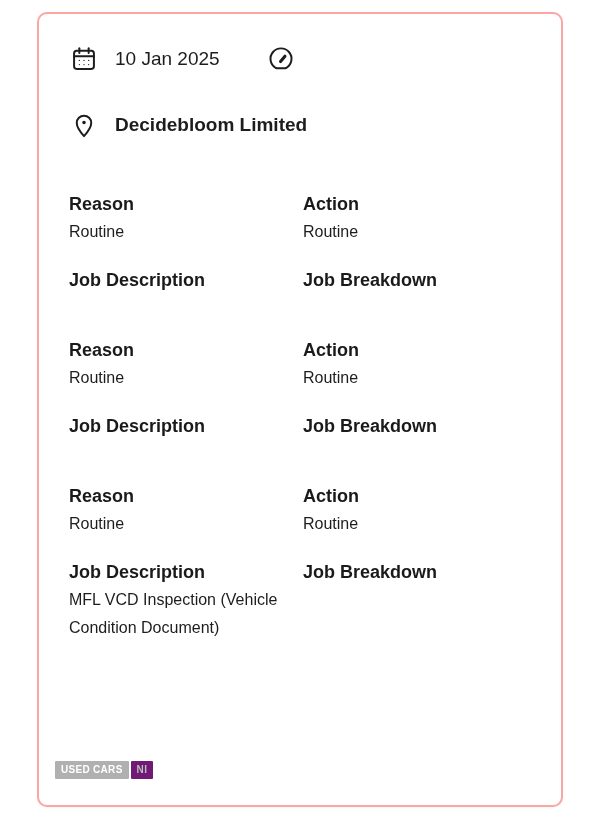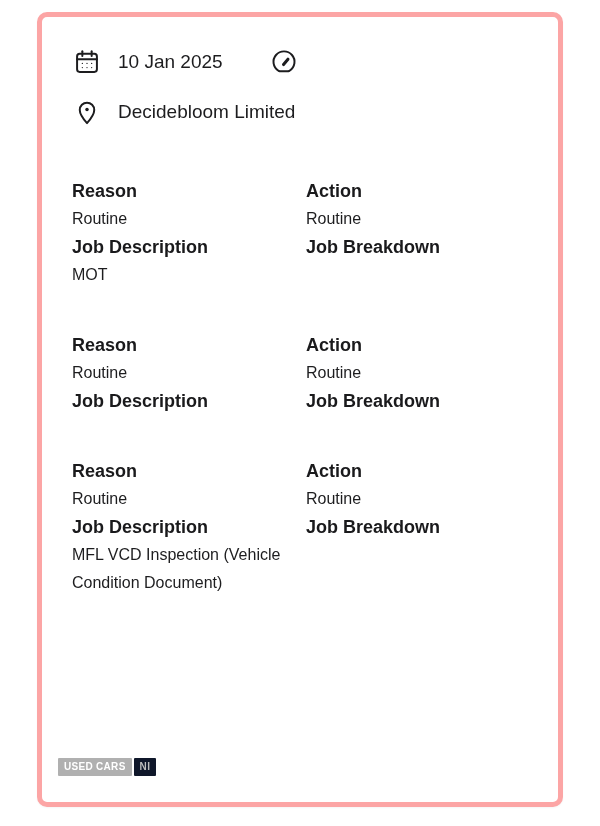--- a/index.html
+++ b/index.html
@@ -10,33 +10,33 @@
     font-family: "Liberation Sans", "DejaVu Sans", sans-serif;
     color: #1d1d1f;
     -webkit-font-smoothing: antialiased;
   }
   .card {
     position: relative;
     width: 526px;
     height: 795px;
     margin: 12px auto 0 auto;
     background: #ffffff;
-    border: 5px solid #fca5a5;
+    border: 2px solid #fca5a5;
     border-radius: 10px;
     box-shadow: 0 1px 2px rgba(0,0,0,0.04);
     padding: 30px 30px 24px 30px;
     overflow: hidden;
   }
   
   .header { margin-bottom: 50px; }
   .hrow {
     display: flex;
     align-items: center;
   }
-  .hrow + .hrow { margin-top: 20px; }
+  .hrow + .hrow { margin-top: 36px; font-weight: bold; }
   .hgroup {
     display: flex;
     align-items: center;
     gap: 16px;
   }
   .hgroup.date-group { width: 197px; }
   .icon-box {
     width: 30px;
     height: 30px;
     display: flex;
@@ -49,20 +49,21 @@
   .htext {
     font-size: 19px;
     line-height: 30px;
     color: #1d1d1f;
     white-space: nowrap;
   }
   
   .job {
     display: grid;
     grid-template-columns: 234px 1fr;
+    row-gap: 20px;
   }
   .job + .job { margin-top: 42px; }
   .field { padding-right: 18px; }
   .label {
     font-weight: 700;
     font-size: 18px;
     line-height: 28px;
     color: #1a1a1c;
   }
   .value {
@@ -83,21 +84,21 @@
     line-height: 12px;
     letter-spacing: 0.3px;
   }
   .wm-primary {
     background: #b0b0b0;
     color: #ffffff;
     padding: 3px 6px;
     border-radius: 1px;
   }
   .wm-secondary {
-    background: #0f172a;
+    background: #701a75;
     color: #bdbdbd;
     padding: 3px 6px;
     border-radius: 1px;
   }
 </style>
 </head>
 <body>
 
 <div class="card">
 
@@ -146,21 +147,20 @@
     <div class="field">
       <div class="label">Reason</div>
       <div class="value">Routine</div>
     </div>
     <div class="field">
       <div class="label">Action</div>
       <div class="value">Routine</div>
     </div>
     <div class="field">
       <div class="label">Job Description</div>
-      <div class="value">MOT</div>
     </div>
     <div class="field">
       <div class="label">Job Breakdown</div>
       <div class="value"></div>
     </div>
   </div>
 
   <div class="job">
     <div class="field">
       <div class="label">Reason</div>

